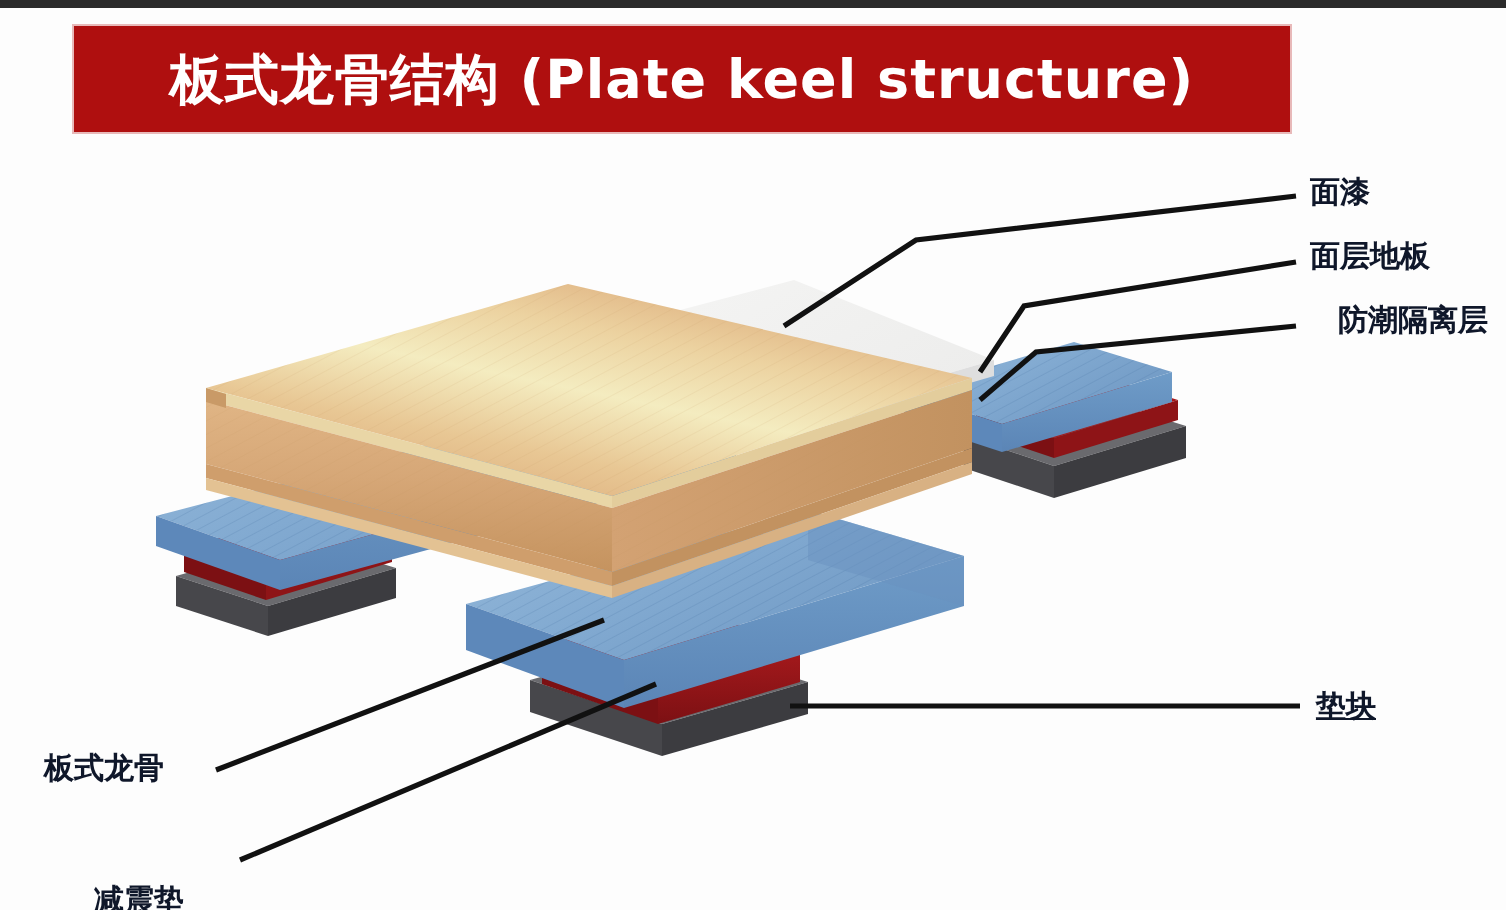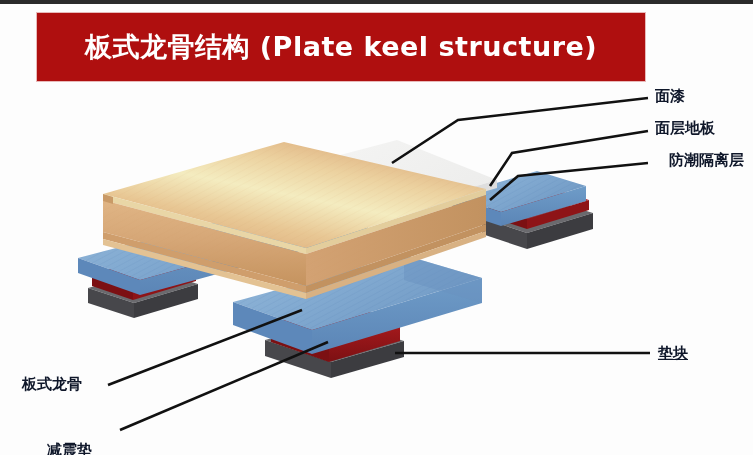--- a/index.html
+++ b/index.html
@@ -19,21 +19,21 @@
     position: absolute;
     left: 0; top: 0;
     width: 753px; height: 4px;
     background: #2b2b2b;
   }
   #title-banner {
     position: absolute;
     left: 36px;
     top: 12px;
     width: 610px;
-    height: 70px;
+    height: 55px;
     background: #af0f0f;
     border: 1px solid #e8b9b9;
     box-sizing: border-box;
     display: flex;
     align-items: center;
     justify-content: center;
   }
   #title-text {
     color: #ffffff;
     font-size: 27px;

